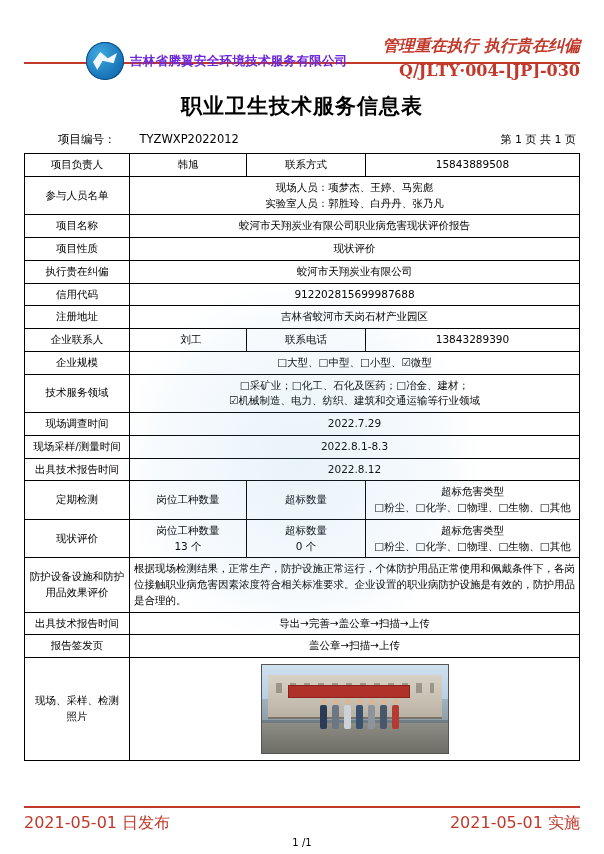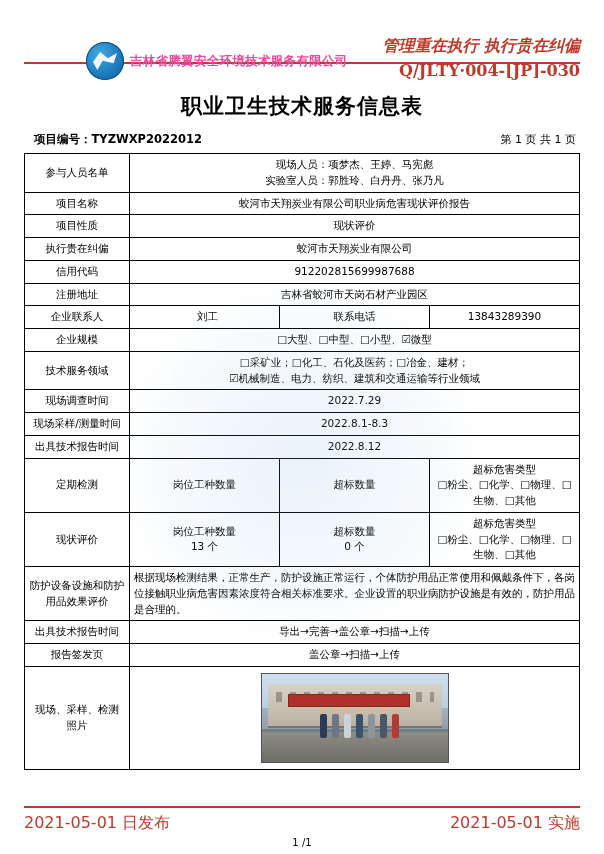--- a/index.html
+++ b/index.html
@@ -36,21 +36,21 @@
     box-shadow:inset 0 0 0 1px #0a4d86;
   }
   .logo-mark:after{
     content:"";position:absolute;left:7px;top:10px;width:24px;height:18px;
     background:#fff;
     clip-path:polygon(0% 55%, 30% 0%, 62% 35%, 100% 5%, 86% 62%, 40% 48%, 18% 100%);
     opacity:.92;
   }
   .logo-text{
     font-family:"DejaVu Sans",sans-serif;
-    font-weight:bold;font-size:12.5px;color:#ec4899;letter-spacing:.3px;
+    font-weight:bold;font-size:12.5px;color:#6d28d9;letter-spacing:.3px;
     white-space:nowrap;
   }
   .header-right{
     position:absolute;right:0;top:2px;text-align:right;
     font-family:"DejaVu Serif",serif;
     font-style:italic;font-weight:bold;font-size:16px;color:#c0392b;
     line-height:1.55;
   }
   .header-right .line2{font-style:normal;letter-spacing:0px;}
   
@@ -61,21 +61,21 @@
     font-size:21px;
     letter-spacing:1px;
     margin-top:2px;
   }
   .sub-row{
     display:flex;align-items:flex-end;justify-content:space-between;
     font-size:11.5px;
     margin:12px 4px 6px 10px;
     font-family:"DejaVu Sans",sans-serif;
   }
-  .sub-row .proj-no{font-weight:bold;}
+  .sub-row .proj-no{font-weight:normal;margin-left:24px;}
   .sub-row .pages{font-size:11px;}
   
   table.main{
     border-collapse:collapse;
     width:100%;
     font-size:10.5px;
     font-family:"DejaVu Sans",sans-serif;
     table-layout:fixed;
   }
   table.main td{
@@ -174,20 +174,26 @@
 
   <div class="sub-row">
     <div>
       <span class="proj-no">项目编号：</span><span class="proj-no">TYZWXP2022012</span>
     </div>
     <div class="pages">第 1 页  共 1 页</div>
   </div>
 
   <table class="main">
     <tbody>
+        <tr>
+      <td class="label">项目负责人</td>
+      <td style="width:108px">韩旭</td>
+      <td style="width:110px">联系方式</td>
+      <td>15843889508</td>
+    </tr>
     <tr>
       <td class="label">参与人员名单</td>
       <td colspan="3" class="two-line">
         <div>现场人员：项梦杰、王婷、马宪彪</div>
         <div>实验室人员：郭胜玲、白丹丹、张乃凡</div>
       </td>
     </tr>
     <tr>
       <td class="label">项目名称</td>
       <td colspan="3">蛟河市天翔炭业有限公司职业病危害现状评价报告</td>

